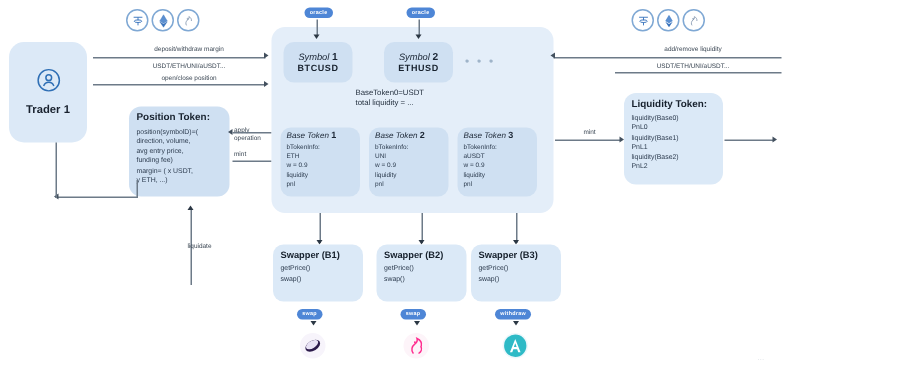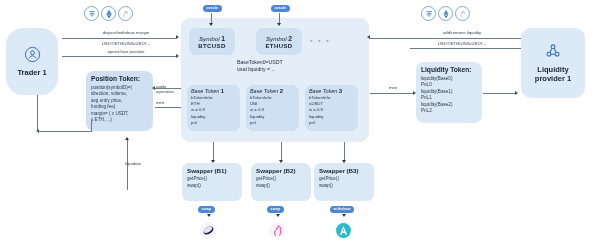--- a/index.html
+++ b/index.html
@@ -125,21 +125,21 @@
 
   .watermark {
     position: absolute; font-size: 4px; color: #cfd6dd; letter-spacing: .5px;
   }
 </style>
 </head>
 <body>
 
 <div id="canvas">
 
-  <div class="actor" style="left:6px; top:28px; width:52px; height:67px;border-radius:17px;">
+  <div class="actor" style="left:6px; top:28px; width:52px; height:67px;">
     <span>
       <svg width="17" height="17" viewBox="0 0 24 24" fill="none" stroke="#2f6fb5" stroke-width="1.4">
         <circle cx="12" cy="12" r="10"></circle>
         <circle cx="12" cy="9.6" r="2.7"></circle>
         <path d="M7.2 17.4c.9-2.3 2.7-3.5 4.8-3.5s3.9 1.2 4.8 3.5"></path>
       </svg>
     </span>
     <div class="lbl">Trader 1</div>
   </div>
 
@@ -354,28 +354,16 @@
       </svg>
     </span>
   </div>
 
   <div class="elabel" style="left:412px; top:30px; width:100px;">add/remove liquidity</div>
   <div class="hline" style="left:369px; top:37.5px; width:152px;"></div>
   <div class="arrow-l" style="left:367px; top:35.4px;"></div>
   <div class="elabel" style="left:412px; top:40.5px; width:100px;">USDT/ETH/UNI/aUSDT...</div>
   <div class="hline" style="left:410px; top:48px; width:111px;"></div>
 
-  <div class="actor" style="left:521px; top:28px; width:64px; height:70px;">
-    <span>
-      <svg width="18" height="18" viewBox="0 0 24 24" fill="none" stroke="#2f6fb5" stroke-width="1.4">
-        <circle cx="12" cy="6.4" r="2.6"></circle>
-        <circle cx="6.6" cy="16.2" r="2.6"></circle>
-        <circle cx="17.4" cy="16.2" r="2.6"></circle>
-        <path d="M10.2 8.6L8 13.9M13.8 8.6L16 13.9M9.2 16.2h5.6"></path>
-      </svg>
-    </span>
-    <div class="lbl" style="white-space:pre-line;">Liquidity
-provider 1</div>
-  </div>
 
   <div class="watermark" style="left:505px; top:236px;">...</div>
 
 </div>
 
 </body></html>

